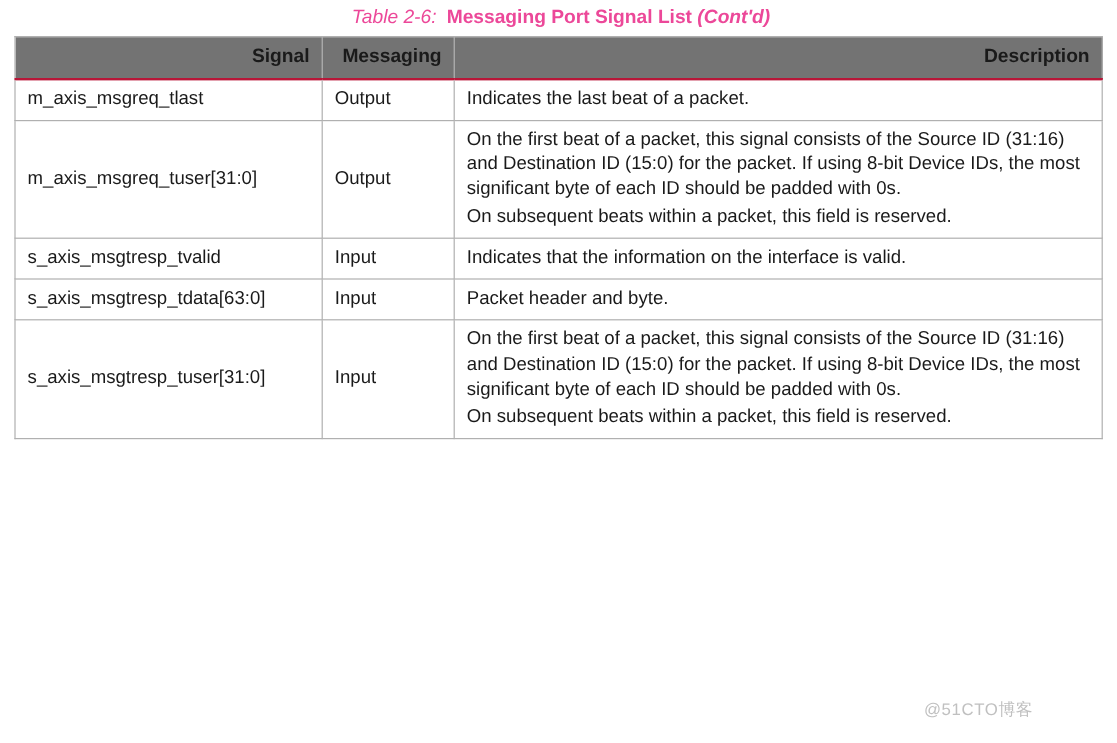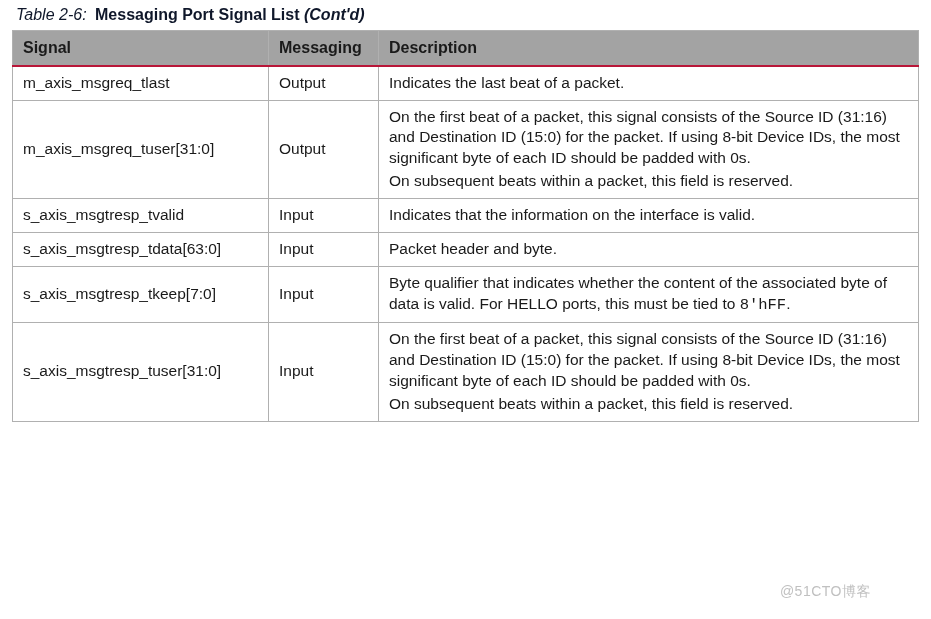--- a/index.html
+++ b/index.html
@@ -12,21 +12,22 @@
     color: #1a1a1a;
   }
   .page {
     padding: 6px 12px 12px 12px;
     box-sizing: border-box;
     width: 100%;
   }
   .caption {
     font-size: 16px;
     margin: 0 0 6px 4px;
-    color: #0f172a;
+    color: #ec4899;
+    text-align: center;
   }
   .caption .tbl-label {
     font-style: italic;
     font-weight: 400;
   }
   .caption .tbl-title {
     font-weight: 700;
     font-style: normal;
     margin-left: 4px;
   }
@@ -45,23 +46,23 @@
   table.signal-table th,
   table.signal-table td {
     border: 1px solid #b0b0b0;
     padding: 6px 10px;
     font-size: 15.5px;
     line-height: 1.35;
     vertical-align: middle;
     text-align: left;
   }
   table.signal-table th {
-    text-align: left;
+    text-align: right;
     font-weight: 700;
-    background: #a3a3a3;
+    background: #737373;
     font-size: 16px;
   }
   table.signal-table thead tr th {
     border-bottom: 2px solid #b81638;
   }
   td.col-dir {
     text-align: center;
   }
   td.col-signal {
     white-space: nowrap;
@@ -70,21 +71,21 @@
     margin: 0 0 2px 0;
   }
   td.col-desc p:last-child {
     margin-bottom: 0;
   }
   .mono {
     font-family: "Courier New", Courier, monospace;
   }
   .watermark {
     position: absolute;
-    right: 60px;
+    right: 70px;
     bottom: 18px;
     font-size: 14px;
     color: #c0c0c0;
     letter-spacing: 0.5px;
     pointer-events: none;
   }
 </style>
 </head>
 <body>
 
@@ -134,27 +135,20 @@
           </td>
         </tr>
         <tr>
           <td class="col-signal">s_axis_msgtresp_tdata[63:0]</td>
           <td class="col-dir">Input</td>
           <td class="col-desc">
             <p>Packet header and byte.</p>
           </td>
         </tr>
         <tr>
-          <td class="col-signal">s_axis_msgtresp_tkeep[7:0]</td>
-          <td class="col-dir">Input</td>
-          <td class="col-desc">
-            <p>Byte qualifier that indicates whether the content of the associated byte of data is valid. For HELLO ports, this must be tied to <span class="mono">8'hFF</span>.</p>
-          </td>
-        </tr>
-        <tr>
           <td class="col-signal">s_axis_msgtresp_tuser[31:0]</td>
           <td class="col-dir">Input</td>
           <td class="col-desc">
             <p>On the first beat of a packet, this signal consists of the Source ID (31:16) and Destination ID (15:0) for the packet. If using 8-bit Device IDs, the most significant byte of each ID should be padded with 0s.</p>
             <p>On subsequent beats within a packet, this field is reserved.</p>
           </td>
         </tr>
       </tbody>
   </table>
 

